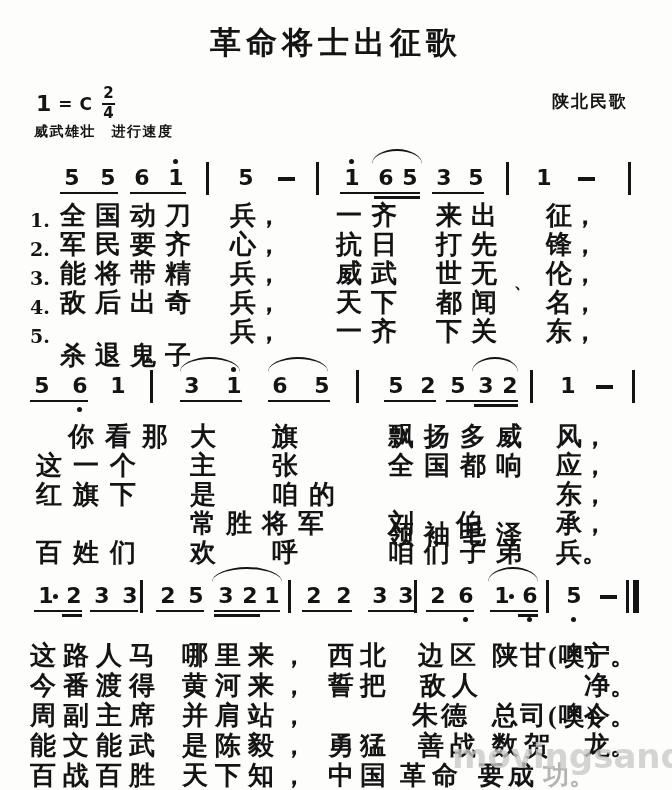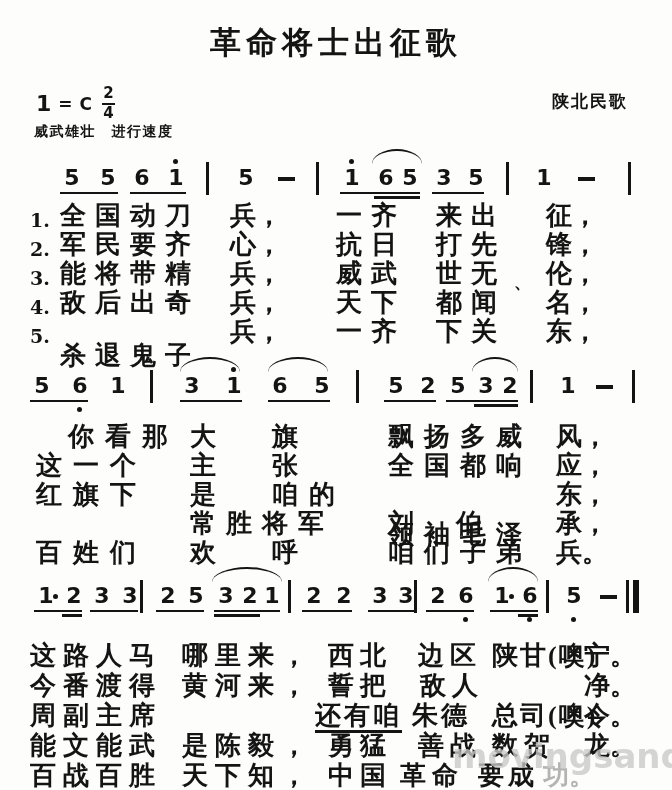--- a/index.html
+++ b/index.html
@@ -253,21 +253,21 @@
       </div>
       <div class="lrow" style="top: 672px;">
         <div class="seg" style="left: 30px; letter-spacing: 7px;">今番渡得</div>
         <div class="seg" style="left: 182px; letter-spacing: 7px;">黄河来，</div>
         <div class="seg" style="left: 328px; letter-spacing: 6px;">誓把</div>
         <div class="seg" style="left: 420px; letter-spacing: 6px;">敌人</div>
         <div class="seg" style="left: 584px;">净。</div>
       </div>
       <div class="lrow" style="top: 702px;">
         <div class="seg" style="left: 30px; letter-spacing: 7px;">周副主席</div>
-        <div class="seg uline" style="left: 315px; letter-spacing: 3px;">还有咱</div>
+        <div class="seg" style="left: 182px; letter-spacing: 7px;">并肩站，</div>
         <div class="seg" style="left: 412px; letter-spacing: 3px;">朱德</div>
         <div class="seg" style="left: 492px; letter-spacing: 2px;">总司(噢)</div>
         <div class="seg" style="left: 584px;">令。</div>
       </div>
       <div class="lrow" style="top: 732px;">
         <div class="seg" style="left: 30px; letter-spacing: 7px;">能文能武</div>
         <div class="seg" style="left: 182px; letter-spacing: 7px;">是陈毅，</div>
         <div class="seg" style="left: 328px; letter-spacing: 6px;">勇猛</div>
         <div class="seg" style="left: 418px; letter-spacing: 6px;">善战</div>
         <div class="seg" style="left: 492px; letter-spacing: 6px;">数贺</div>

